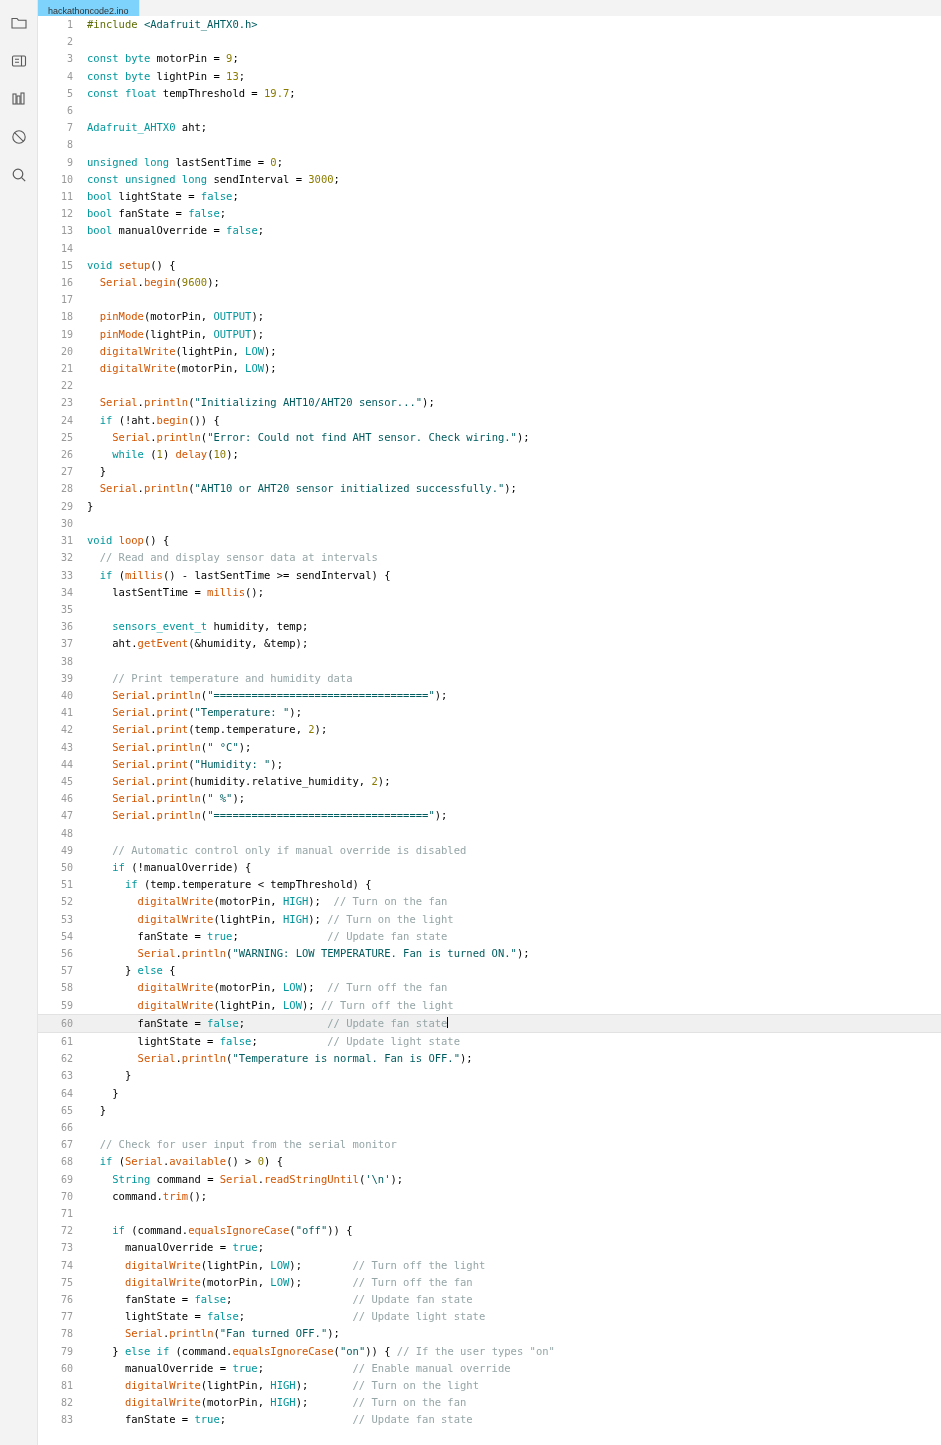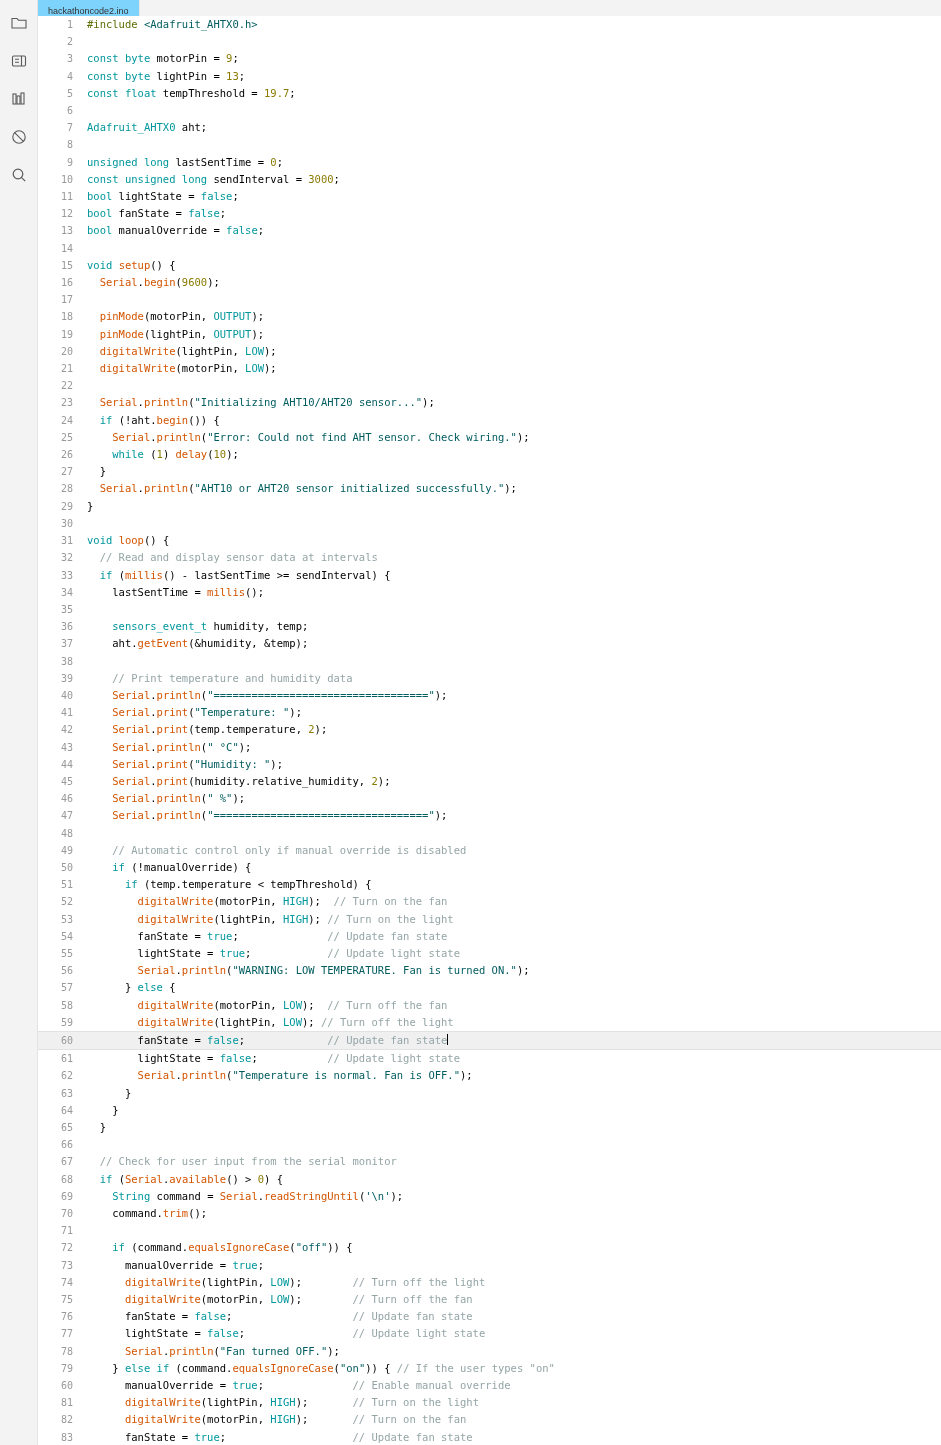--- a/index.html
+++ b/index.html
@@ -384,24 +384,20 @@
         </tr>
         <tr>
           <td class="ln">53</td>
           <td class="code">        <span class="fn">digitalWrite</span>(lightPin, <span class="kw">HIGH</span>); <span class="cmt">// Turn on the light</span></td>
         </tr>
         <tr>
           <td class="ln">54</td>
           <td class="code">        fanState = <span class="kw">true</span>;              <span class="cmt">// Update fan state</span></td>
         </tr>
         <tr>
-          <td class="ln">55</td>
-          <td class="code">        lightState = <span class="kw">true</span>;            <span class="cmt">// Update light state</span></td>
-        </tr>
-        <tr>
           <td class="ln">56</td>
           <td class="code">        <span class="fn">Serial</span>.<span class="fn">println</span>(<span class="str">"WARNING: LOW TEMPERATURE. Fan is turned ON."</span>);</td>
         </tr>
         <tr>
           <td class="ln">57</td>
           <td class="code">      } <span class="kw">else</span> {</td>
         </tr>
         <tr>
           <td class="ln">58</td>
           <td class="code">        <span class="fn">digitalWrite</span>(motorPin, <span class="kw">LOW</span>);  <span class="cmt">// Turn off the fan</span></td>

